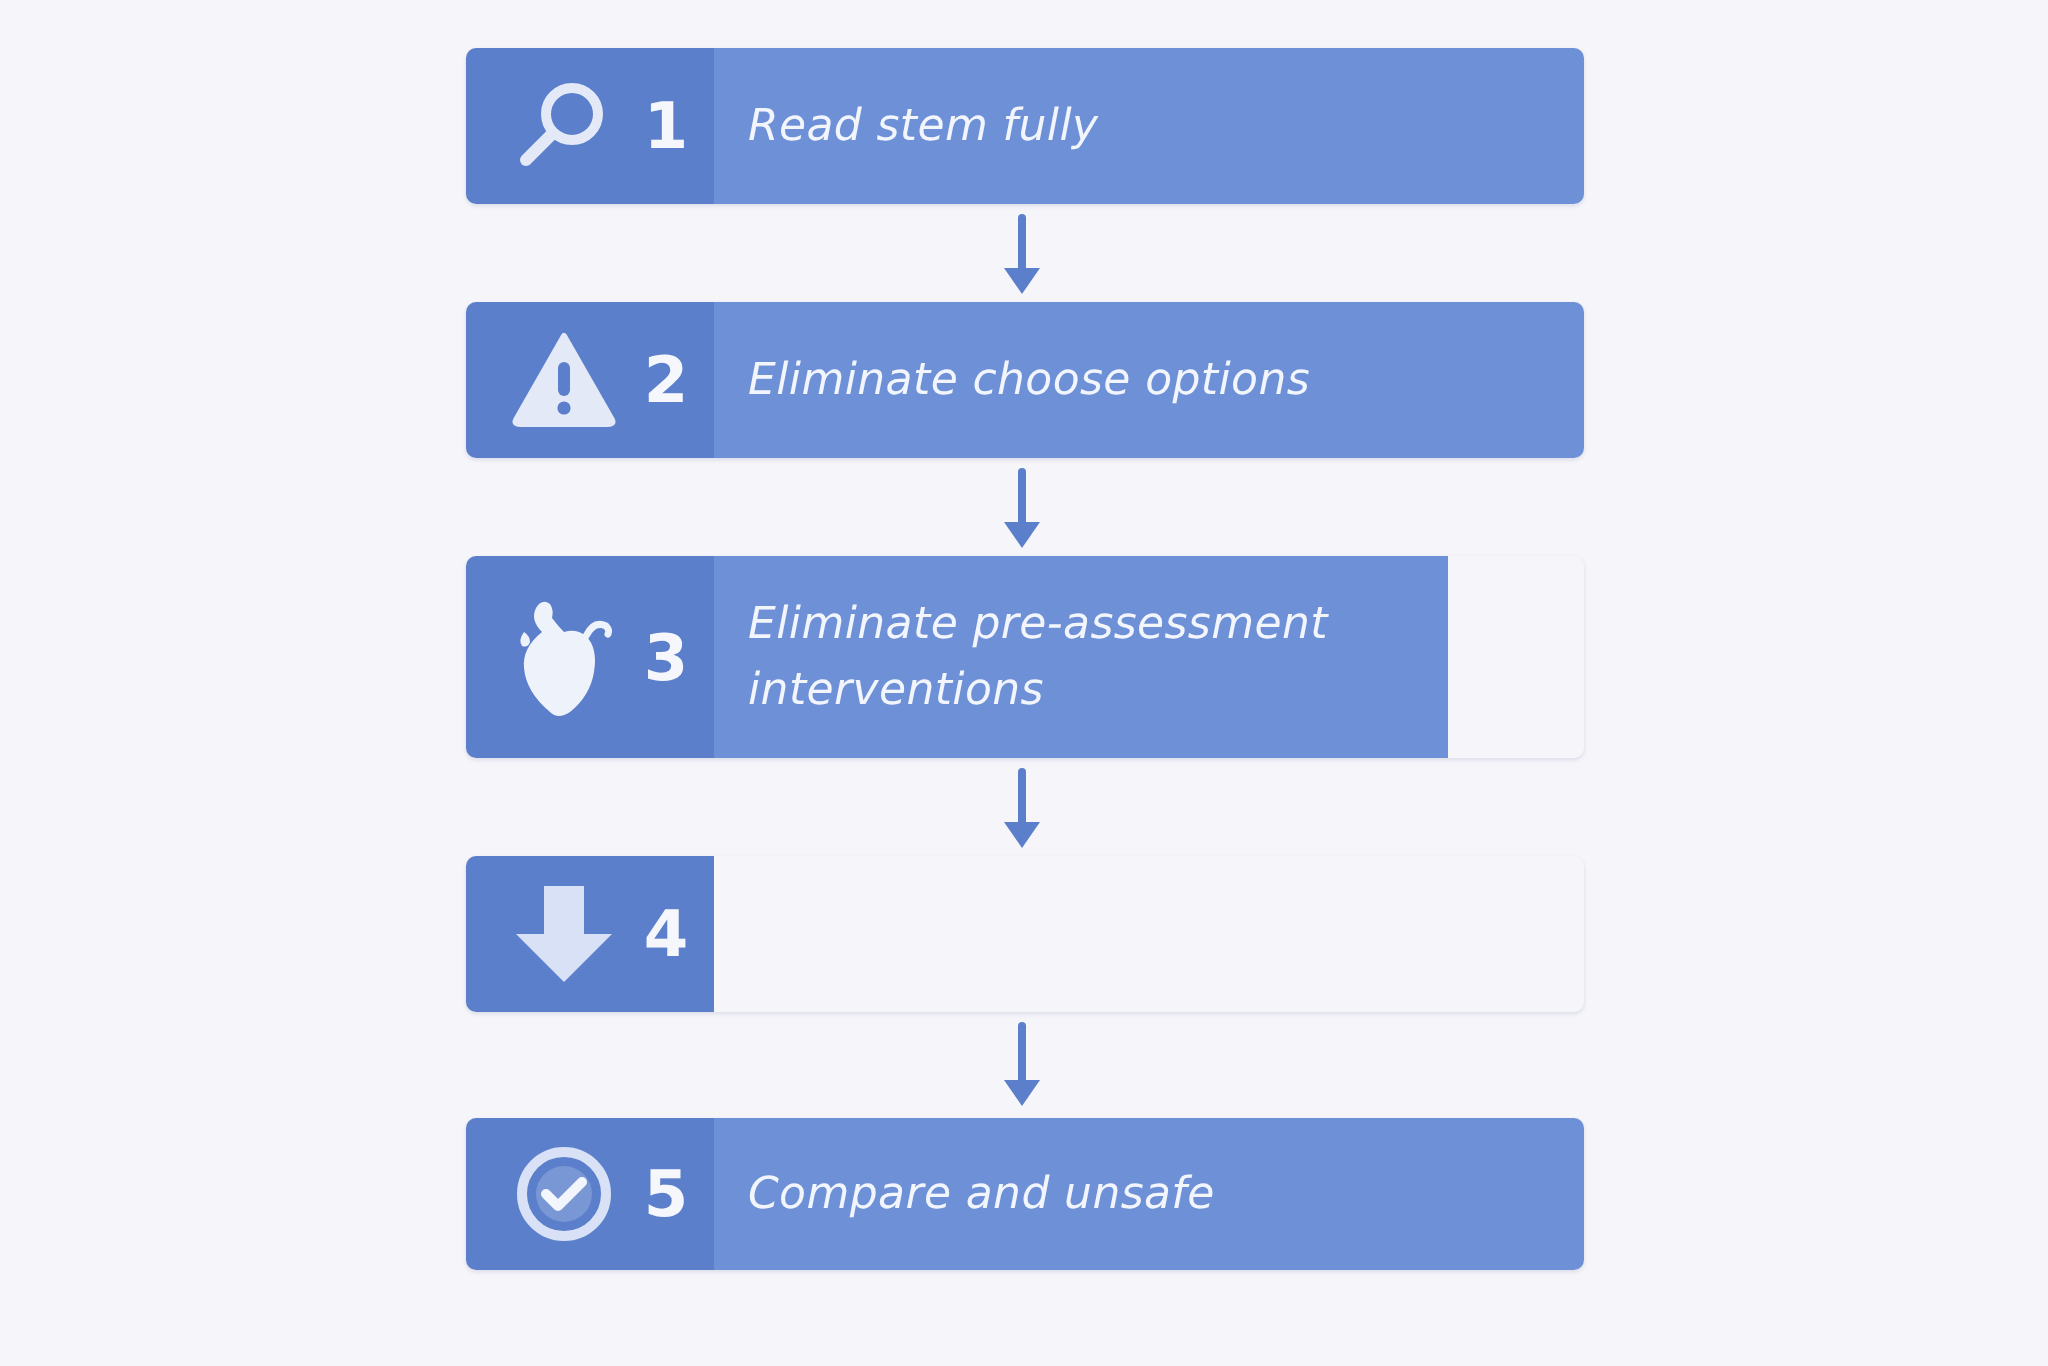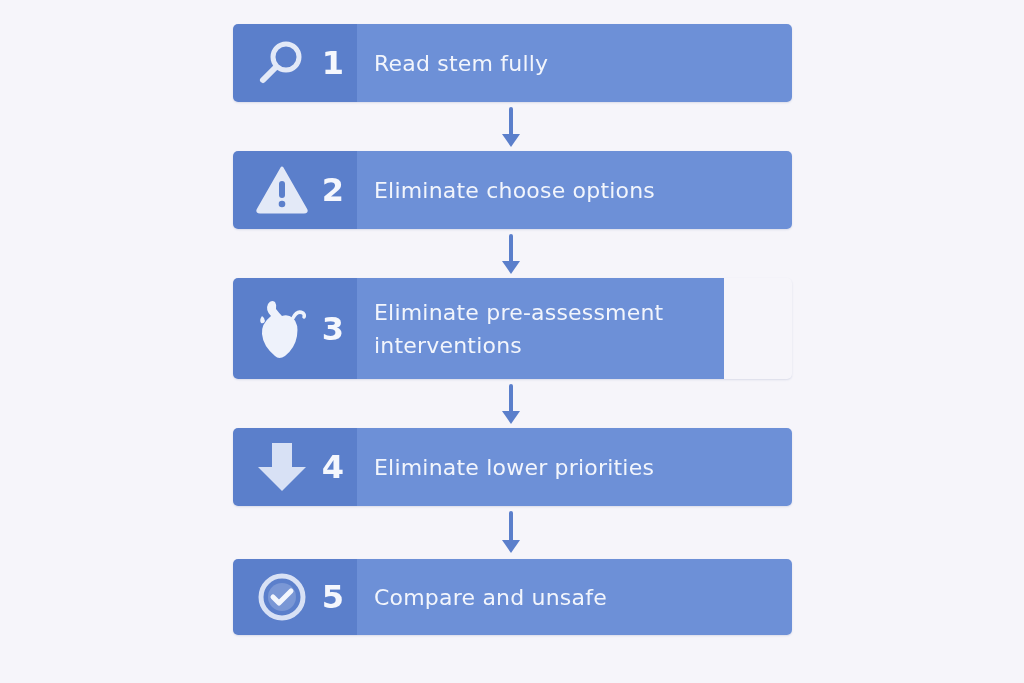--- a/index.html
+++ b/index.html
@@ -33,20 +33,21 @@
     flex: 1;
     background: #6d90d7;
     display: flex;
     align-items: center;
     padding-left: 17px;
     padding-right: 20px;
     color: #f2f5fc;
     font-size: 22px;
     line-height: 33px;
     letter-spacing: 0.2px;
+    font-style: italic;
   }
   .icon { width: 54px; height: 54px; display: flex; align-items: center; justify-content: center; }
   .icon svg { display: block; }
   .num {
     color: #f5f7fd;
     font-size: 32px;
     font-weight: bold;
     width: 24px;
     text-align: center;
   }
@@ -118,21 +119,20 @@
 <div class="step" style="top:428px;height:78px;">
   <div class="left">
     <span class="icon">
       <svg width="50" height="52" viewBox="0 0 50 52">
         <rect x="15" y="2" width="20" height="26" fill="#d8e1f5"></rect>
         <polygon points="1,26 49,26 25,50" fill="#d8e1f5"></polygon>
       </svg>
     </span>
     <span class="num">4</span>
   </div>
-  <div class="right">Eliminate lower priorities</div>
 </div>
 
 <svg class="arrow" style="top:511px;height:44px;" viewBox="0 0 18 44">
   <line x1="9" y1="2" x2="9" y2="32" stroke="#5b7fcb" stroke-width="4" stroke-linecap="round"></line>
   <polygon points="0,29 18,29 9,42" fill="#5b7fcb"></polygon>
 </svg>
 
 <div class="step" style="top:559px;height:76px;">
   <div class="left">
     <span class="icon">

